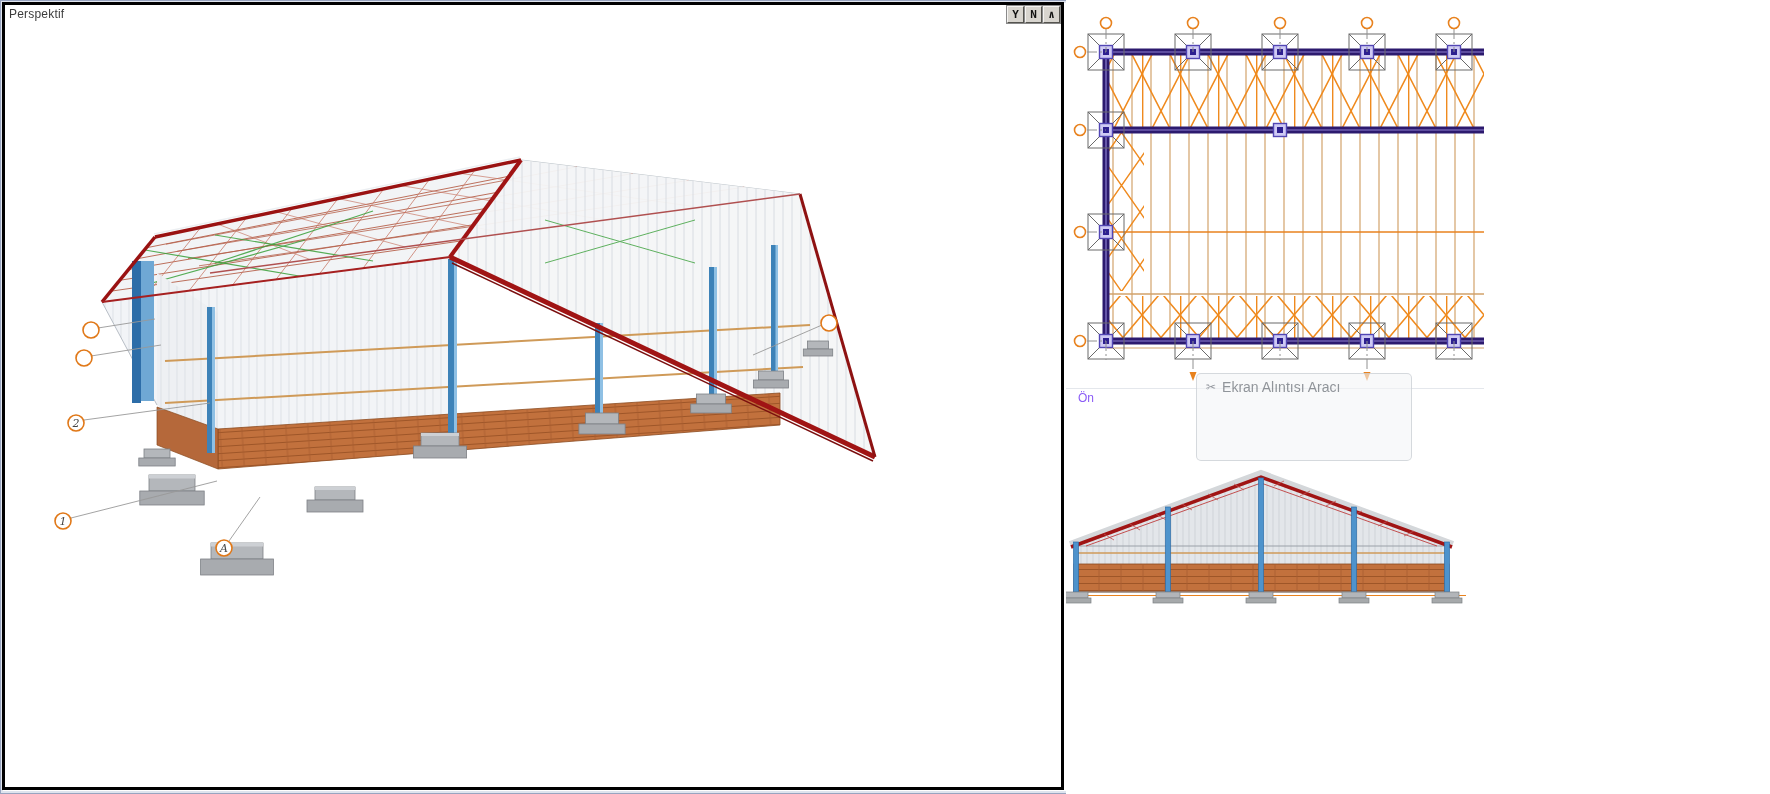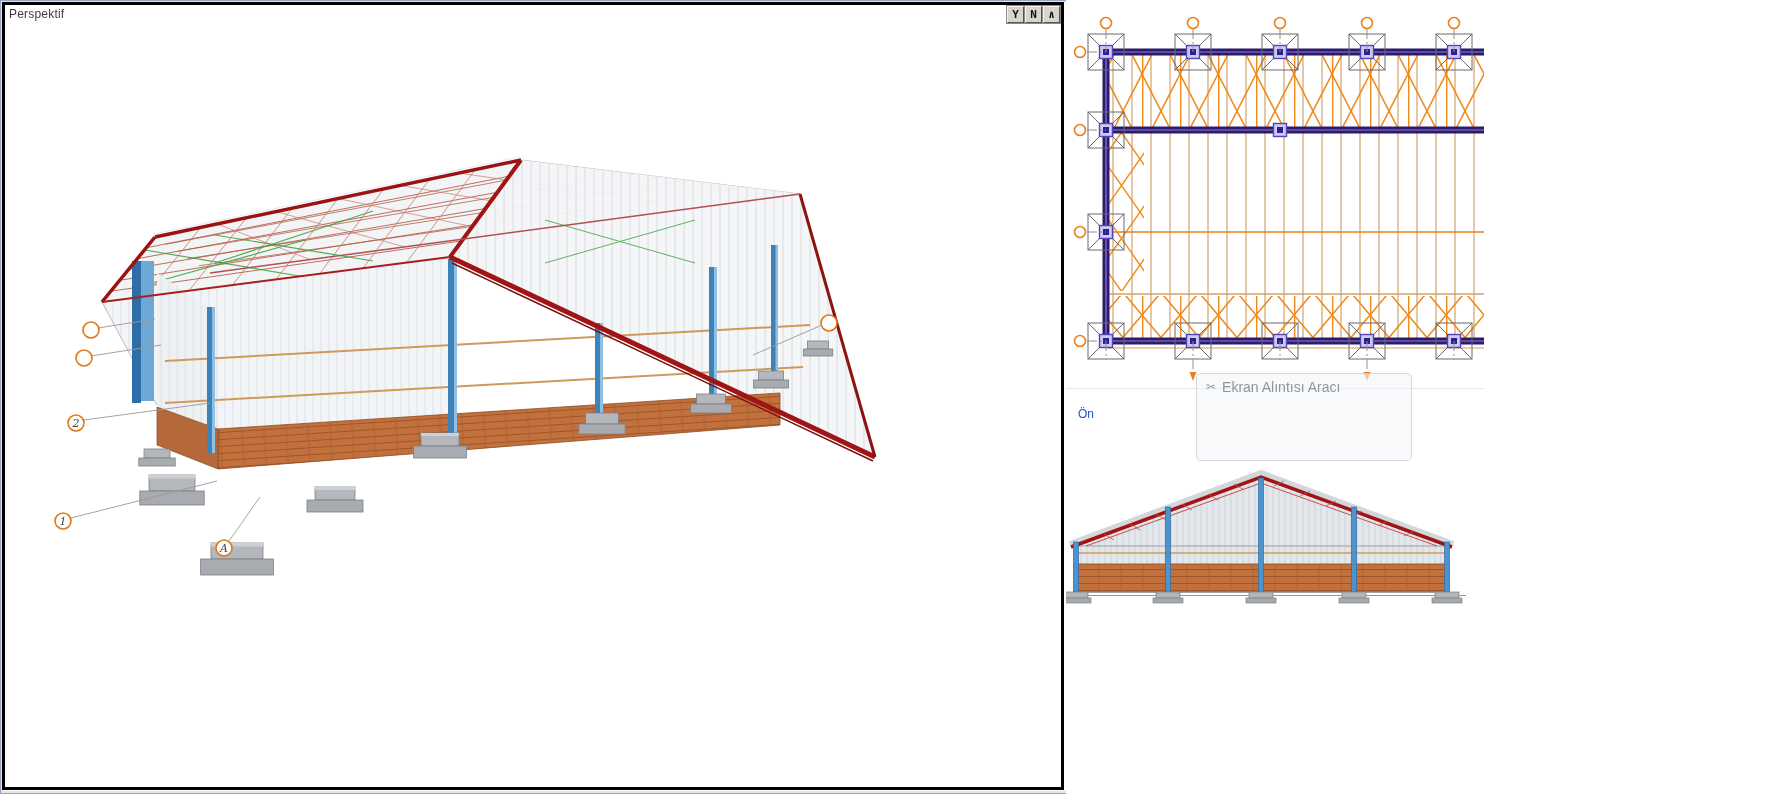--- a/index.html
+++ b/index.html
@@ -17,21 +17,21 @@
   .btn-lg{width:21px;height:21px;line-height:20px;font-size:12px;}
   .right-col{position:absolute;left:1066px;top:0;width:696px;height:794px;background:#fff;}
   .right-edge{position:absolute;left:1762px;top:0;width:8px;height:794px;background:#edf0f5;border-left:1px solid #b6c0d4;box-sizing:border-box;}
   .divider{position:absolute;left:0;top:388px;width:696px;height:1px;background:#e4e7ec;}
   .svg-abs{position:absolute;}
   .ghost{position:absolute;left:130px;top:373px;width:216px;height:88px;border-radius:5px;
          background:rgba(244,245,247,0.6);border:1px solid rgba(190,195,202,0.6);box-sizing:border-box;z-index:8;}
   .ghost-row{display:flex;align-items:center;gap:6px;padding:5px 9px;}
   .ghost-icon{font-size:12px;color:rgba(120,125,132,0.8);line-height:12px;}
   .ghost-text{font-size:14px;color:rgba(110,115,122,0.75);white-space:nowrap;}
-  .on-title{position:absolute;left:12px;top:407px;font-size:12px;color:#1d4ed8;z-index:5;}
+  .on-title{position:absolute;left:12px;top:391px;font-size:12px;color:#8b5cf6;z-index:5;}
   text{font-family:"DejaVu Serif",serif;}
 </style>
 </head>
 <body>
 
 <div class="window">
 
   <div class="vp vp-perspective">
     <span class="vp-title">Perspektif</span>
     <div class="vp-btns">

